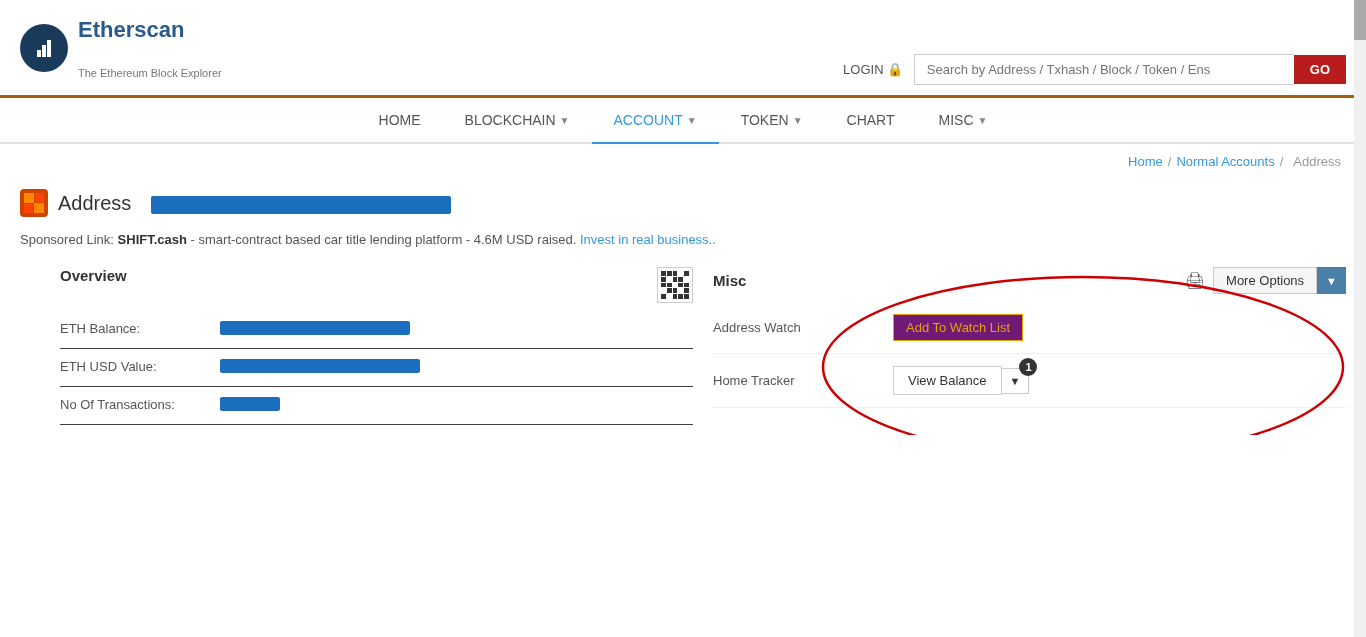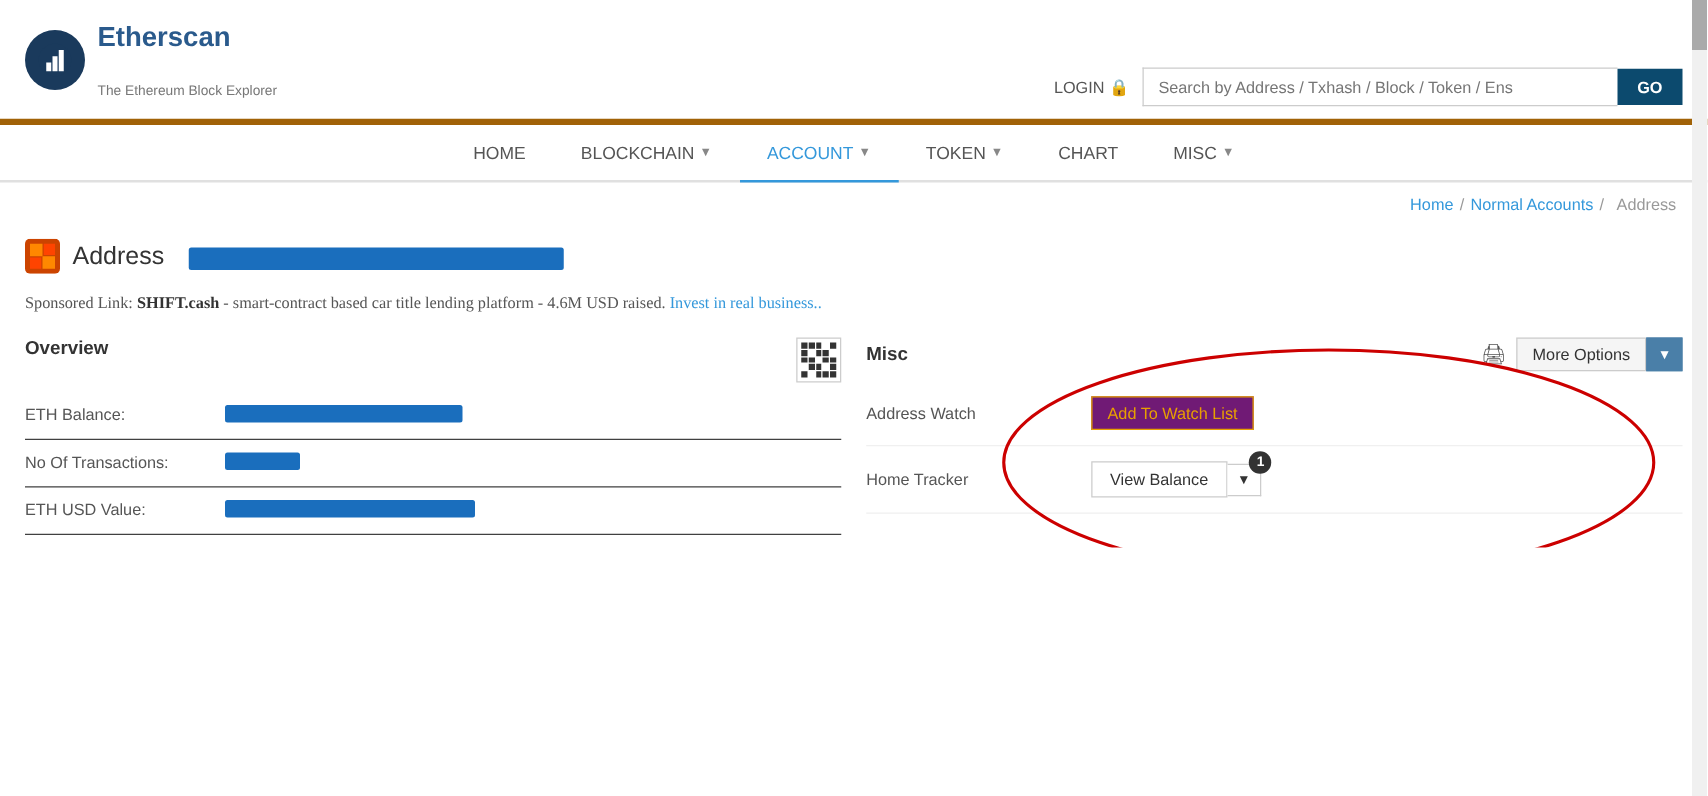--- a/index.html
+++ b/index.html
@@ -3,21 +3,21 @@
   <meta charset="utf-8">
   <style>
     * { box-sizing: border-box; margin: 0; padding: 0; }
     body { font-family: Arial, sans-serif; font-size: 14px; color: #333; background: #fff; }
 
     
     .header {
       display: flex;
       justify-content: space-between;
       padding: 10px 20px;
-      border-bottom: 5px solid #a16207;
+      border-bottom: 3px solid #a16207;
     }
     .logo-area {
       display: flex;
       align-items: center;
       gap: 10px;
     }
     .logo-icon {
       width: 48px;
       height: 48px;
       background: #1a3a5c;
@@ -54,21 +54,21 @@
       width: 380px;
       padding: 7px 12px;
       border: 1px solid #ccc;
       border-right: none;
       font-size: 13px;
       outline: none;
       color: #999;
     }
     .search-btn {
       padding: 7px 16px;
-      background: #0c4a6e;
+      background: #b91c1c;
       color: #fff;
       border: none;
       font-size: 13px;
       font-weight: bold;
       cursor: pointer;
     }
 
     
     .navbar {
       display: flex;
@@ -134,35 +134,35 @@
       position: relative;
       top: 2px;
       
     }
 
     
     .sponsored {
       padding: 10px 20px;
       font-size: 13px;
       color: #555;
-      font-family: Liberation Serif, serif;
     }
     .sponsored strong { color: #333; }
     .sponsored a { color: #3498db; text-decoration: none; }
 
     
     .main-content {
       display: flex;
       padding: 10px 20px;
       gap: 20px;
     }
 
     
     .overview-section {
       flex: 1;
+      margin-left: 40px;
     }
     .section-header {
       font-size: 15px;
       font-weight: bold;
       color: #333;
       padding-bottom: 8px;
       display: flex;
       align-items: flex-start;
       justify-content: space-between;
     }
@@ -445,30 +445,30 @@
     </div>
 
     <div class="data-row">
       <div class="data-label">ETH Balance:</div>
       <div class="data-value">
         <span class="value-redacted" style="width:190px;"></span>
       </div>
     </div>
 
     <div class="data-row">
+      <div class="data-label">ETH USD Value:</div>
+      <div class="data-value">
+        <span class="value-redacted" style="width:200px;"></span>
+      </div>
+    </div>
+
+    <div class="data-row">
       <div class="data-label">No Of Transactions:</div>
       <div class="data-value">
         <span class="value-redacted" style="width:60px;"></span>
-      </div>
-    </div>
-
-    <div class="data-row">
-      <div class="data-label">ETH USD Value:</div>
-      <div class="data-value">
-        <span class="value-redacted" style="width:200px;"></span>
       </div>
     </div>
   </div>
 
   <div class="misc-section" style="position:relative;">
     <div class="misc-header">
       <span class="misc-title">Misc</span>
       <div class="misc-actions">
         <button class="print-btn">🖨</button>
         <div class="more-options-btn">

